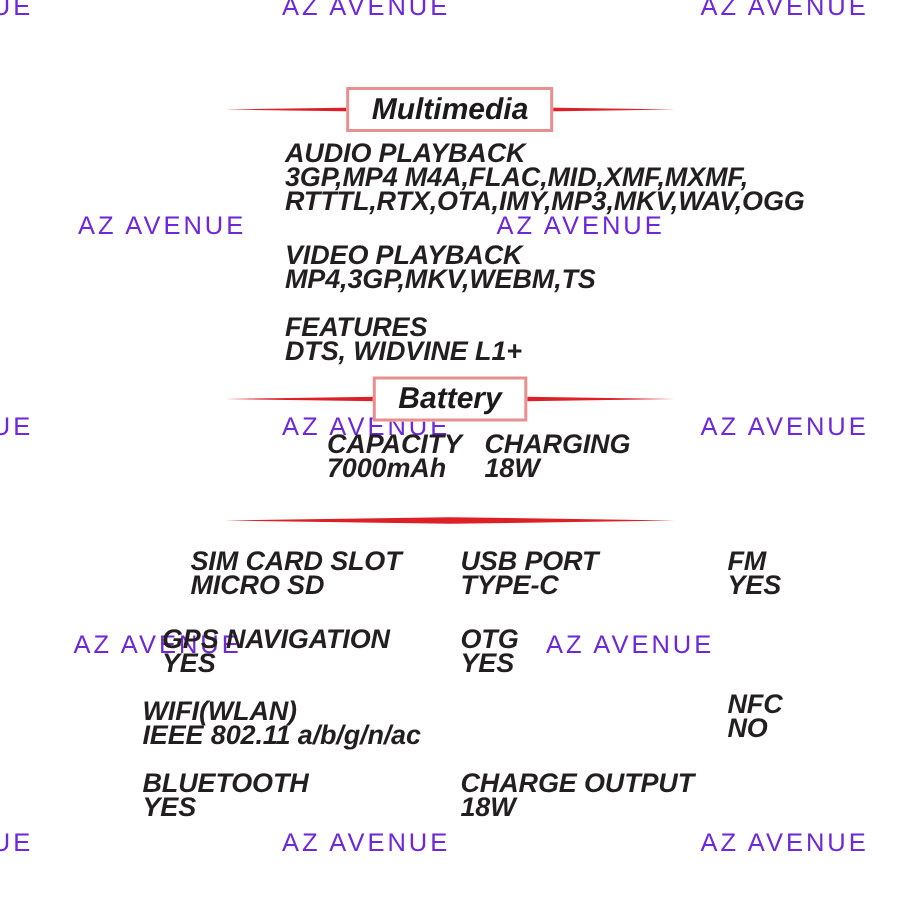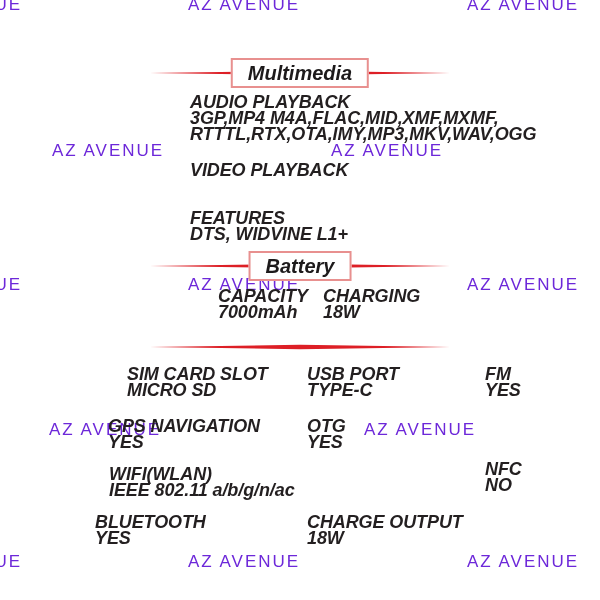--- a/index.html
+++ b/index.html
@@ -94,20 +94,21 @@
   </div>
 
   <div class="spec" style="left:190px; top:94px;">
     <div>AUDIO PLAYBACK</div>
     <div>3GP,MP4 M4A,FLAC,MID,XMF,MXMF,</div>
     <div>RTTTL,RTX,OTA,IMY,MP3,MKV,WAV,OGG</div>
   </div>
 
   <div class="spec" style="left:190px; top:162px;">
     <div>VIDEO PLAYBACK</div>
+    <div>MP4,3GP,MKV,WEBM,TS</div>
   </div>
 
   <div class="spec" style="left:190px; top:210px;">
     <div>FEATURES</div>
     <div>DTS, WIDVINE L1+</div>
   </div>
 
   <svg class="hdr-line" style="top:263px;" viewBox="0 0 300 6" preserveAspectRatio="none">
     <polygon points="0,3 150,0.8 300,3 150,5.2" fill="#dd1f26"></polygon>
   </svg>
@@ -147,21 +148,21 @@
   </div>
   <div class="spec" style="left:307px; top:418px;">
     <div>OTG</div>
     <div>YES</div>
   </div>
   <div class="spec" style="left:485px; top:418px;margin-top:43px;">
     <div>NFC</div>
     <div>NO</div>
   </div>
 
-  <div class="spec" style="left:109px; top:466px;">
+  <div class="spec" style="left:95px; top:466px;">
     <div>WIFI(WLAN)</div>
     <div>IEEE 802.11 a/b/g/n/ac</div>
   </div>
 
   <div class="spec" style="left:95px; top:514px;">
     <div>BLUETOOTH</div>
     <div>YES</div>
   </div>
   <div class="spec" style="left:307px; top:514px;">
     <div>CHARGE OUTPUT</div>

